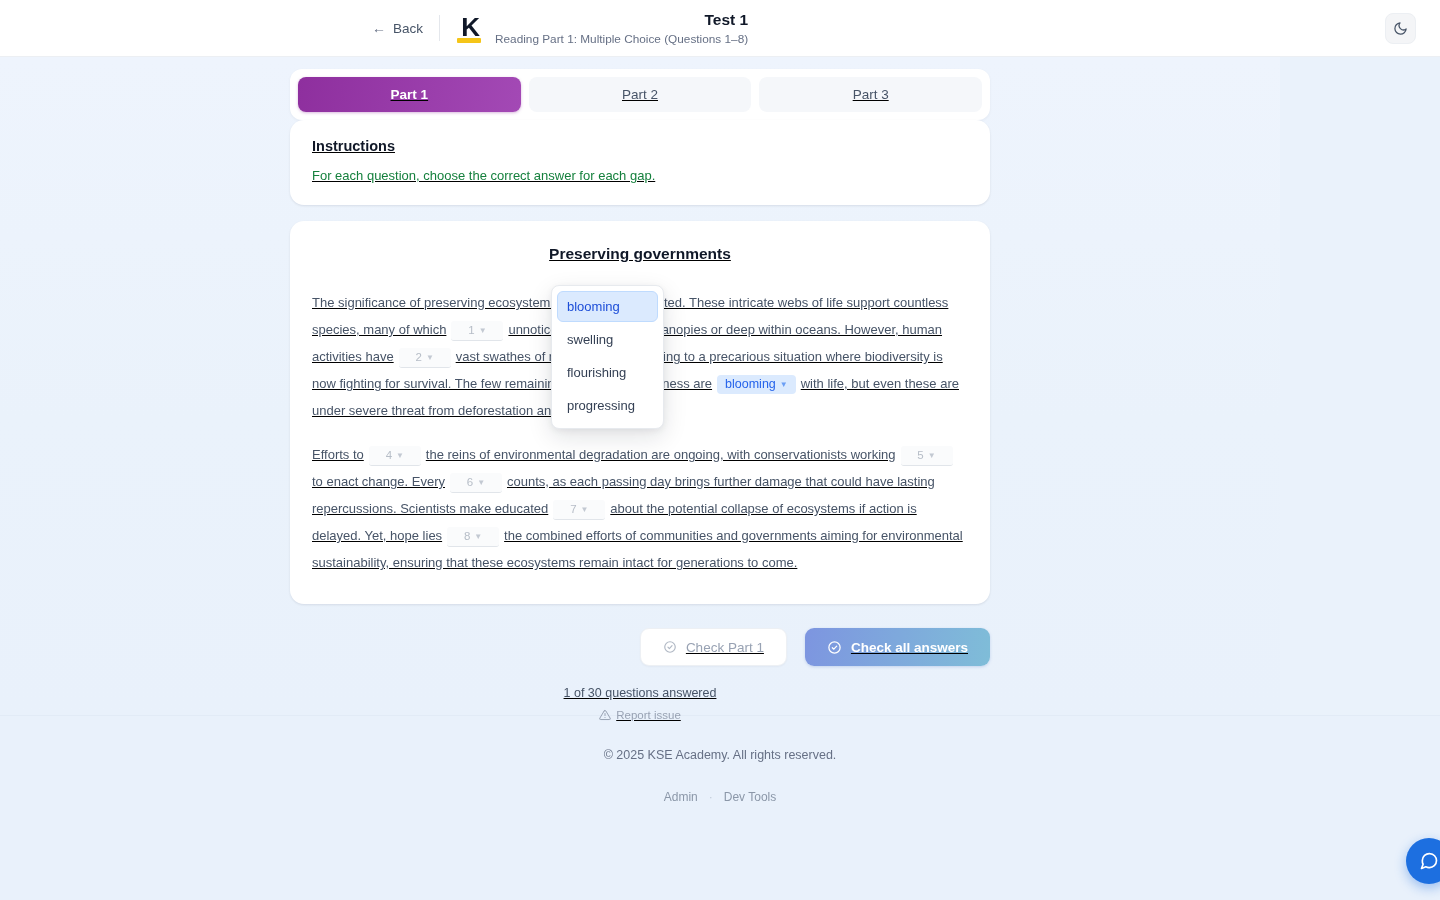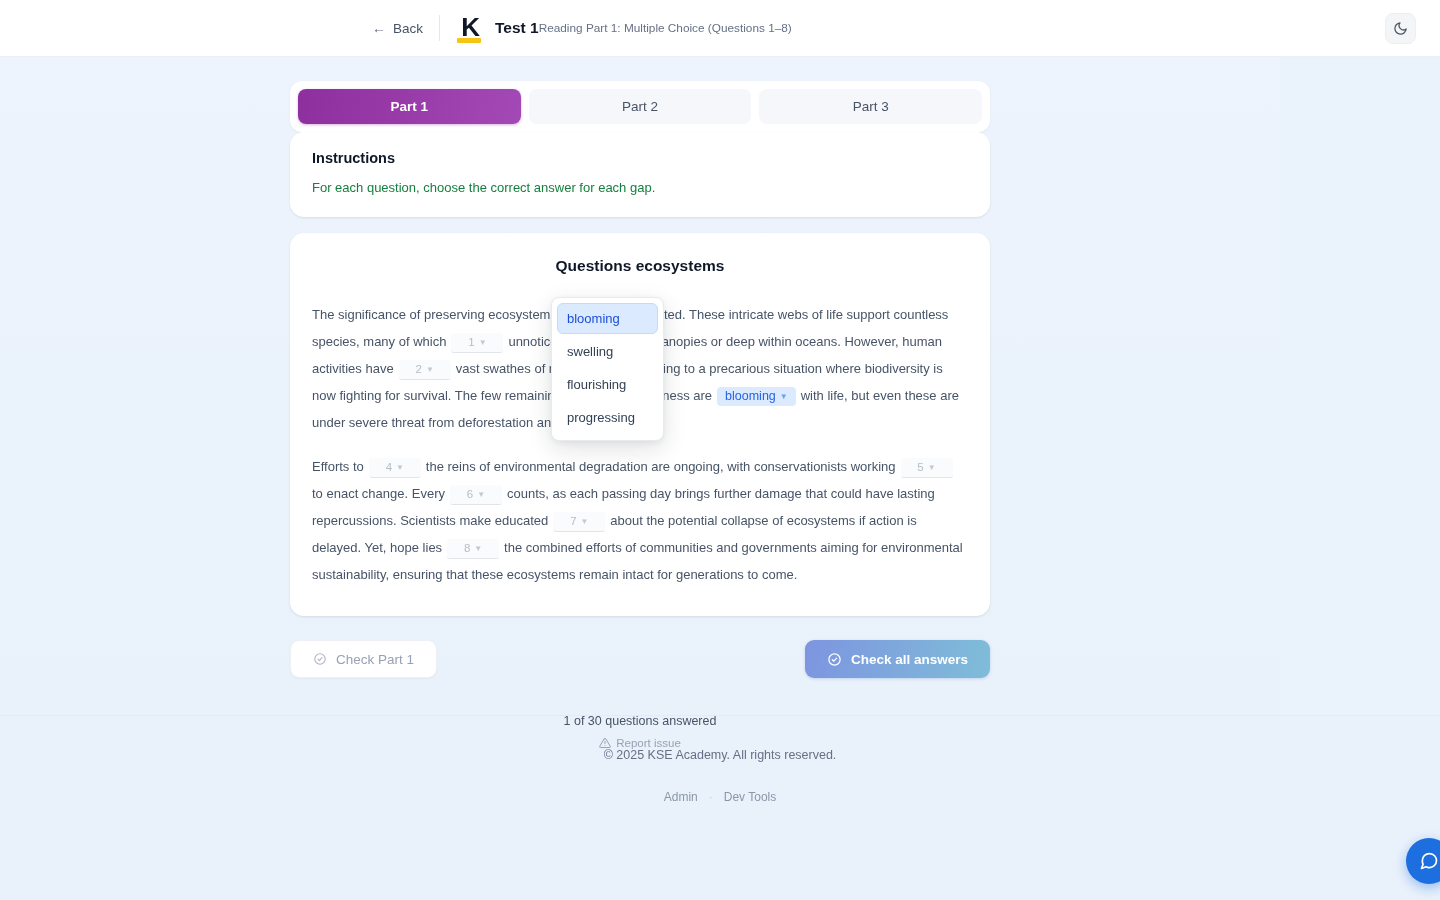--- a/index.html
+++ b/index.html
@@ -50,39 +50,40 @@
     line-height: 1; letter-spacing: -1px;
     font-family: "Liberation Sans", sans-serif;
     position: relative; z-index: 2;
     margin-bottom: 3px;
   }
   .logo-bar {
     position: absolute; bottom: 0; left: 1px;
     width: 24px; height: 5px; background: #f5c518;
     border-radius: 1px; z-index: 1;
   }
-  .title-wrap { display: flex; flex-direction: row; justify-content: center; }
+  .title-wrap { display: flex; flex-direction: column; justify-content: center; align-items: flex-end; }
   .title-main { font-size: 15.5px; font-weight: bold; color: #101828; line-height: 1.25; }
   .title-sub { font-size: 11.8px; color: #667085; margin-top: 3px; }
   .theme-toggle {
     position: absolute; right: 24px; top: 13px;
     width: 31px; height: 31px;
     border-radius: 8px; background: #f4f5f7;
     border: 1px solid #eceff3;
     display: flex; align-items: center; justify-content: center;
     cursor: pointer;
   }
 
   
   .page {
     width: 1280px;
     height: 658px;
     background: linear-gradient(180deg, #eef4fd 0%, #eaf2fb 55%, #e9f1fb 100%);
-    padding-top: 24px;
+    padding-top: 12px;
     position: relative;
+    text-decoration: underline;
   }
   .container { width: 700px; margin: 0 auto; position: relative; }
 
   
   .tabs {
     display: flex; gap: 8px;
     background: #ffffff;
     border-radius: 12px;
     padding: 8px;
     box-shadow: 0 1px 3px rgba(16,24,40,.05);
@@ -173,21 +174,21 @@
   }
   .dd-item.selected {
     background: #dbeafe;
     color: #1d4ed8;
     border: 1px solid #bfdbfe;
     padding: 7px 9px;
   }
 
   
   .actions {
-    display: flex; justify-content: space-between; gap: 12px;
+    display: flex; justify-content: flex-end; gap: 18px;
     margin-top: 24px;
   }
   .btn {
     display: inline-flex; align-items: center; justify-content: center; gap: 9px;
     height: 38px; padding: 0 22px;
     border-radius: 9px;
     font-size: 13.5px;
     cursor: pointer;
     font-family: inherit;
     border: none;
@@ -196,21 +197,21 @@
     background: #ffffff; color: #98a2b3;
     border: 1px solid #edf0f4;
     box-shadow: 0 1px 2px rgba(16,24,40,.04);
   }
   .btn-primary {
     background: linear-gradient(100deg, #7d95e0 0%, #7fbdd8 100%);
     color: #ffffff; font-weight: bold;
     box-shadow: 0 1px 3px rgba(80,120,200,.25);
   }
   .progress {
-    text-align: center; font-size: 12.5px; color: #475467; margin-top: 36px;
+    text-align: center; font-size: 12.5px; color: #475467; margin-top: 20px;
   }
   .report {
     display: flex; align-items: center; justify-content: center; gap: 5px;
     font-size: 11.5px; color: #98a2b3; margin-top: 9px; cursor: pointer;
   }
 
   
   .footer {
     height: 185px;
     background: #e9f1fb;
@@ -272,21 +273,21 @@
       <button class="tab">Part 2</button>
       <button class="tab">Part 3</button>
     </div>
 
     <div class="card instructions">
       <div class="instr-title">Instructions</div>
       <div class="instr-text">For each question, choose the correct answer for each gap.</div>
     </div>
 
     <div class="card passage">
-      <div class="passage-title">Questions ecosystems</div>
+      <div class="passage-title">Preserving governments</div>
 
       <p class="para">
         <span>The significance of preserving ecosystems cannot be overstated. These intricate webs of life support countless species, many of which</span><span class="gap">
             <span>1</span>
             <span class="chev">▼</span>
           </span><span>unnoticed beneath forest canopies or deep within oceans. However, human activities have</span><span class="gap">
             <span>2</span>
             <span class="chev">▼</span>
           </span><span>vast swathes of natural habitat, leading to a precarious situation where biodiversity is now fighting for survival. The few remaining pockets of wilderness are</span><span class="gap filled">
             <span>blooming</span>

